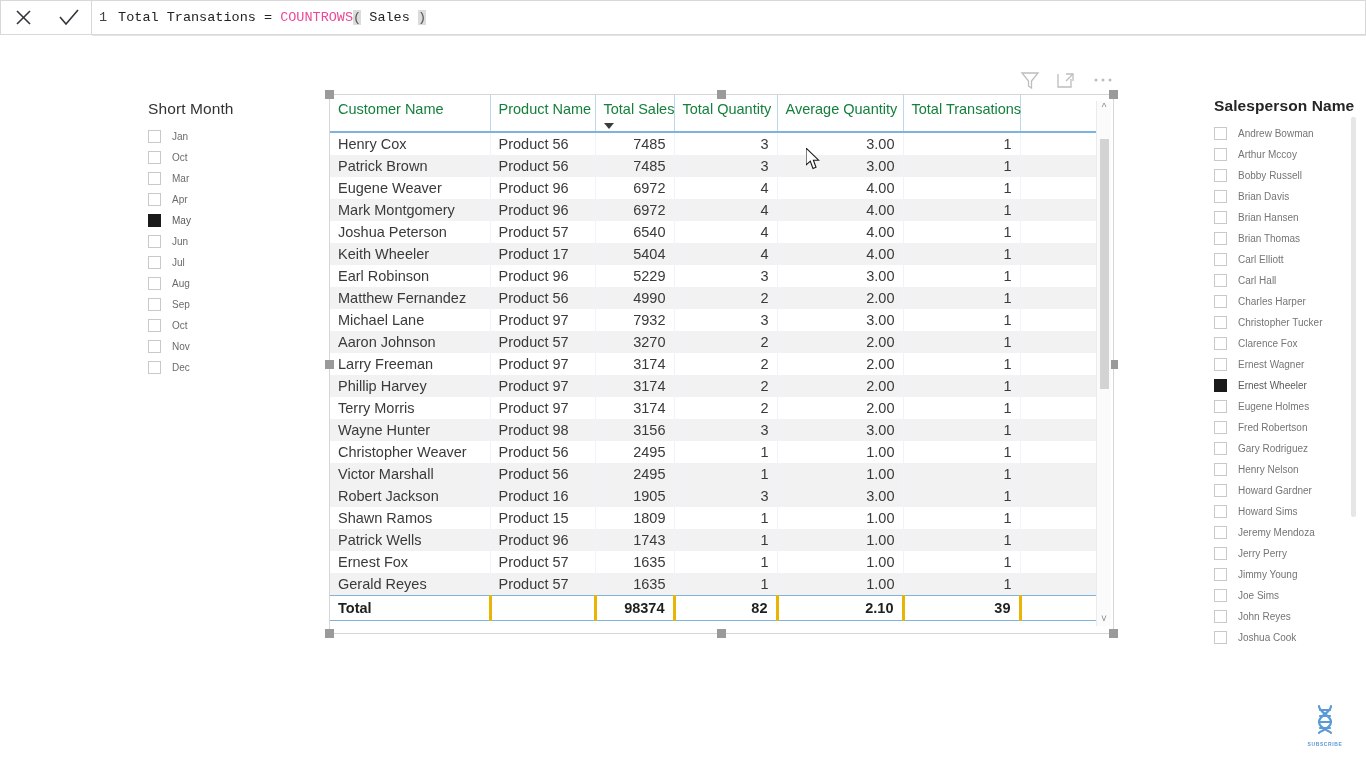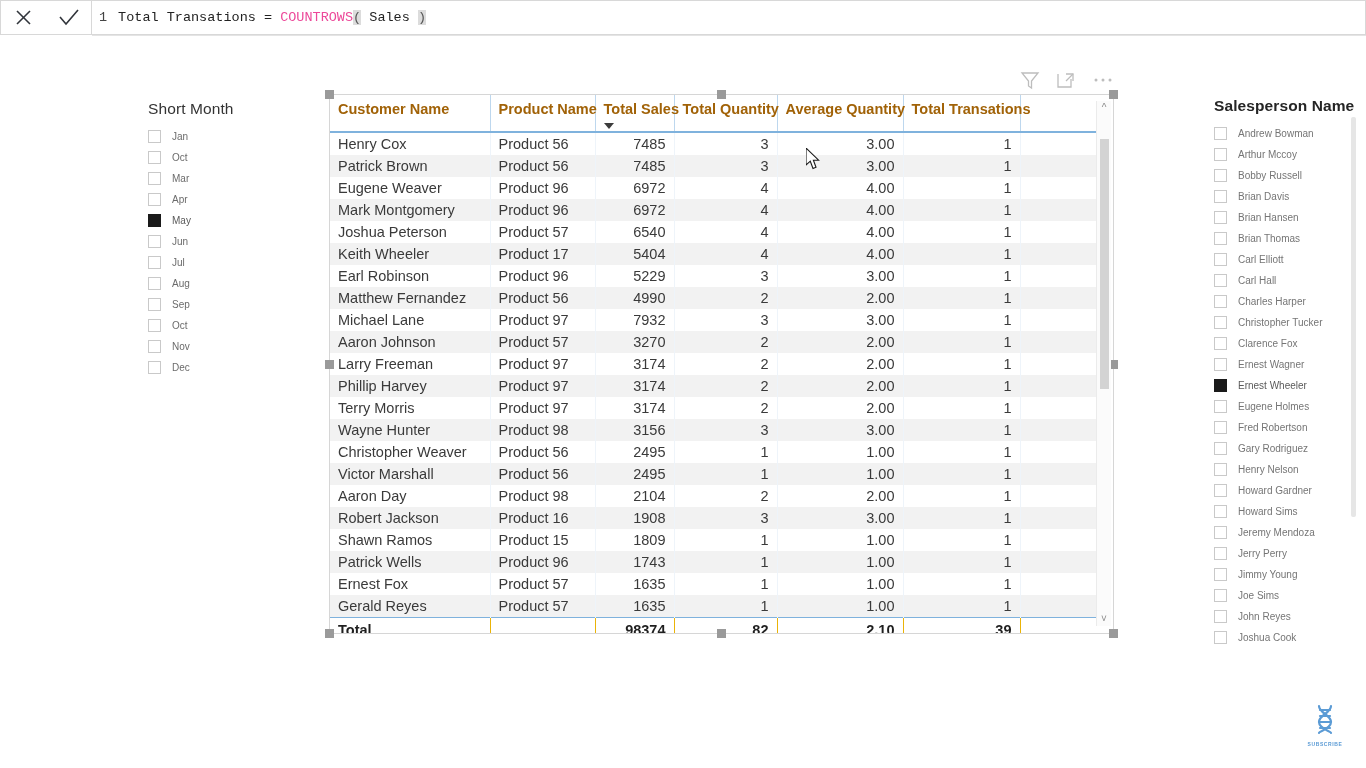--- a/index.html
+++ b/index.html
@@ -76,21 +76,21 @@
   table.grid { border-collapse: collapse; table-layout: fixed; width: 770px; font-size: 14.5px; }
   table.grid col.c0 { width: 160px; }
   table.grid col.c1 { width: 105px; }
   table.grid col.c2 { width: 79px; }
   table.grid col.c3 { width: 103px; }
   table.grid col.c4 { width: 126px; }
   table.grid col.c5 { width: 117px; }
   table.grid col.c6 { width: 80px; }
 
   table.grid th {
-    font-weight: bold; color: #a16207; text-align: left;
+    font-weight: normal; color: #15803d; text-align: left;
     padding: 6px 8px 14px 8px; vertical-align: top;
     border-right: 1px solid #bdd7ee; border-bottom: 2px solid #7fb2dd;
     position: relative; white-space: nowrap; font-size: 14.5px;
   }
   table.grid th.num { text-align: center; }
   table.grid th.blank { border-right: none; }
   .sortmark {
     position: absolute; left: 8px; bottom: 2px;
     width: 0; height: 0; border-left: 5px solid transparent;
     border-right: 5px solid transparent; border-top: 6px solid #3c3c3c;
@@ -98,21 +98,21 @@
   table.grid td {
     padding: 2px 8px; color: #3a3a3a; white-space: nowrap;
     border-right: 1px solid #eef4fa; height: 21.6px; line-height: 18px;
   }
   table.grid td.num { text-align: right; }
   table.grid td.blank { border-right: none; }
   table.grid tbody tr.alt td { background: #f2f2f2; }
   table.grid td.hover { background: #bdbdbd; }
   table.grid tfoot td {
     font-weight: bold; color: #1f1f1f; border-top: 1px solid #7fb2dd;
-    border-bottom: 1px solid #7fb2dd; border-right: 1px solid #eab308;
+    border-bottom: 1px solid #7fb2dd; border-right: 3px solid #eab308;
     background: #fff; padding: 3px 8px; height: 24px;
   }
   table.grid tfoot td.blank { border-right: none; }
 
   .tbl-scroll {
     position: absolute; left: 1096px; top: 101px; width: 15px; height: 525px;
     background: #fbfbfb; border-left: 1px solid #ebebeb;
     display: flex; flex-direction: column; align-items: center; justify-content: space-between;
   }
   .ts-arrow { font-size: 10px; color: #8a8a8a; height: 14px; line-height: 14px; cursor: pointer; }
@@ -494,33 +494,24 @@
             </tr>
             <tr class="alt">
               <td class="">Victor Marshall</td>
               <td class="">Product 56</td>
               <td class="num">2495</td>
               <td class="num">1</td>
               <td class="num">1.00</td>
               <td class="num">1</td>
               <td class="blank"></td>
             </tr>
-            <tr>
-              <td class="">Aaron Day</td>
-              <td class="">Product 98</td>
-              <td class="num">2104</td>
-              <td class="num">2</td>
-              <td class="num">2.00</td>
-              <td class="num">1</td>
-              <td class="blank"></td>
-            </tr>
             <tr class="alt">
               <td class="">Robert Jackson</td>
               <td class="">Product 16</td>
-              <td class="num">1908</td>
+              <td class="num">1905</td>
               <td class="num">3</td>
               <td class="num">3.00</td>
               <td class="num">1</td>
               <td class="blank"></td>
             </tr>
             <tr>
               <td class="">Shawn Ramos</td>
               <td class="">Product 15</td>
               <td class="num">1809</td>
               <td class="num">1</td>

